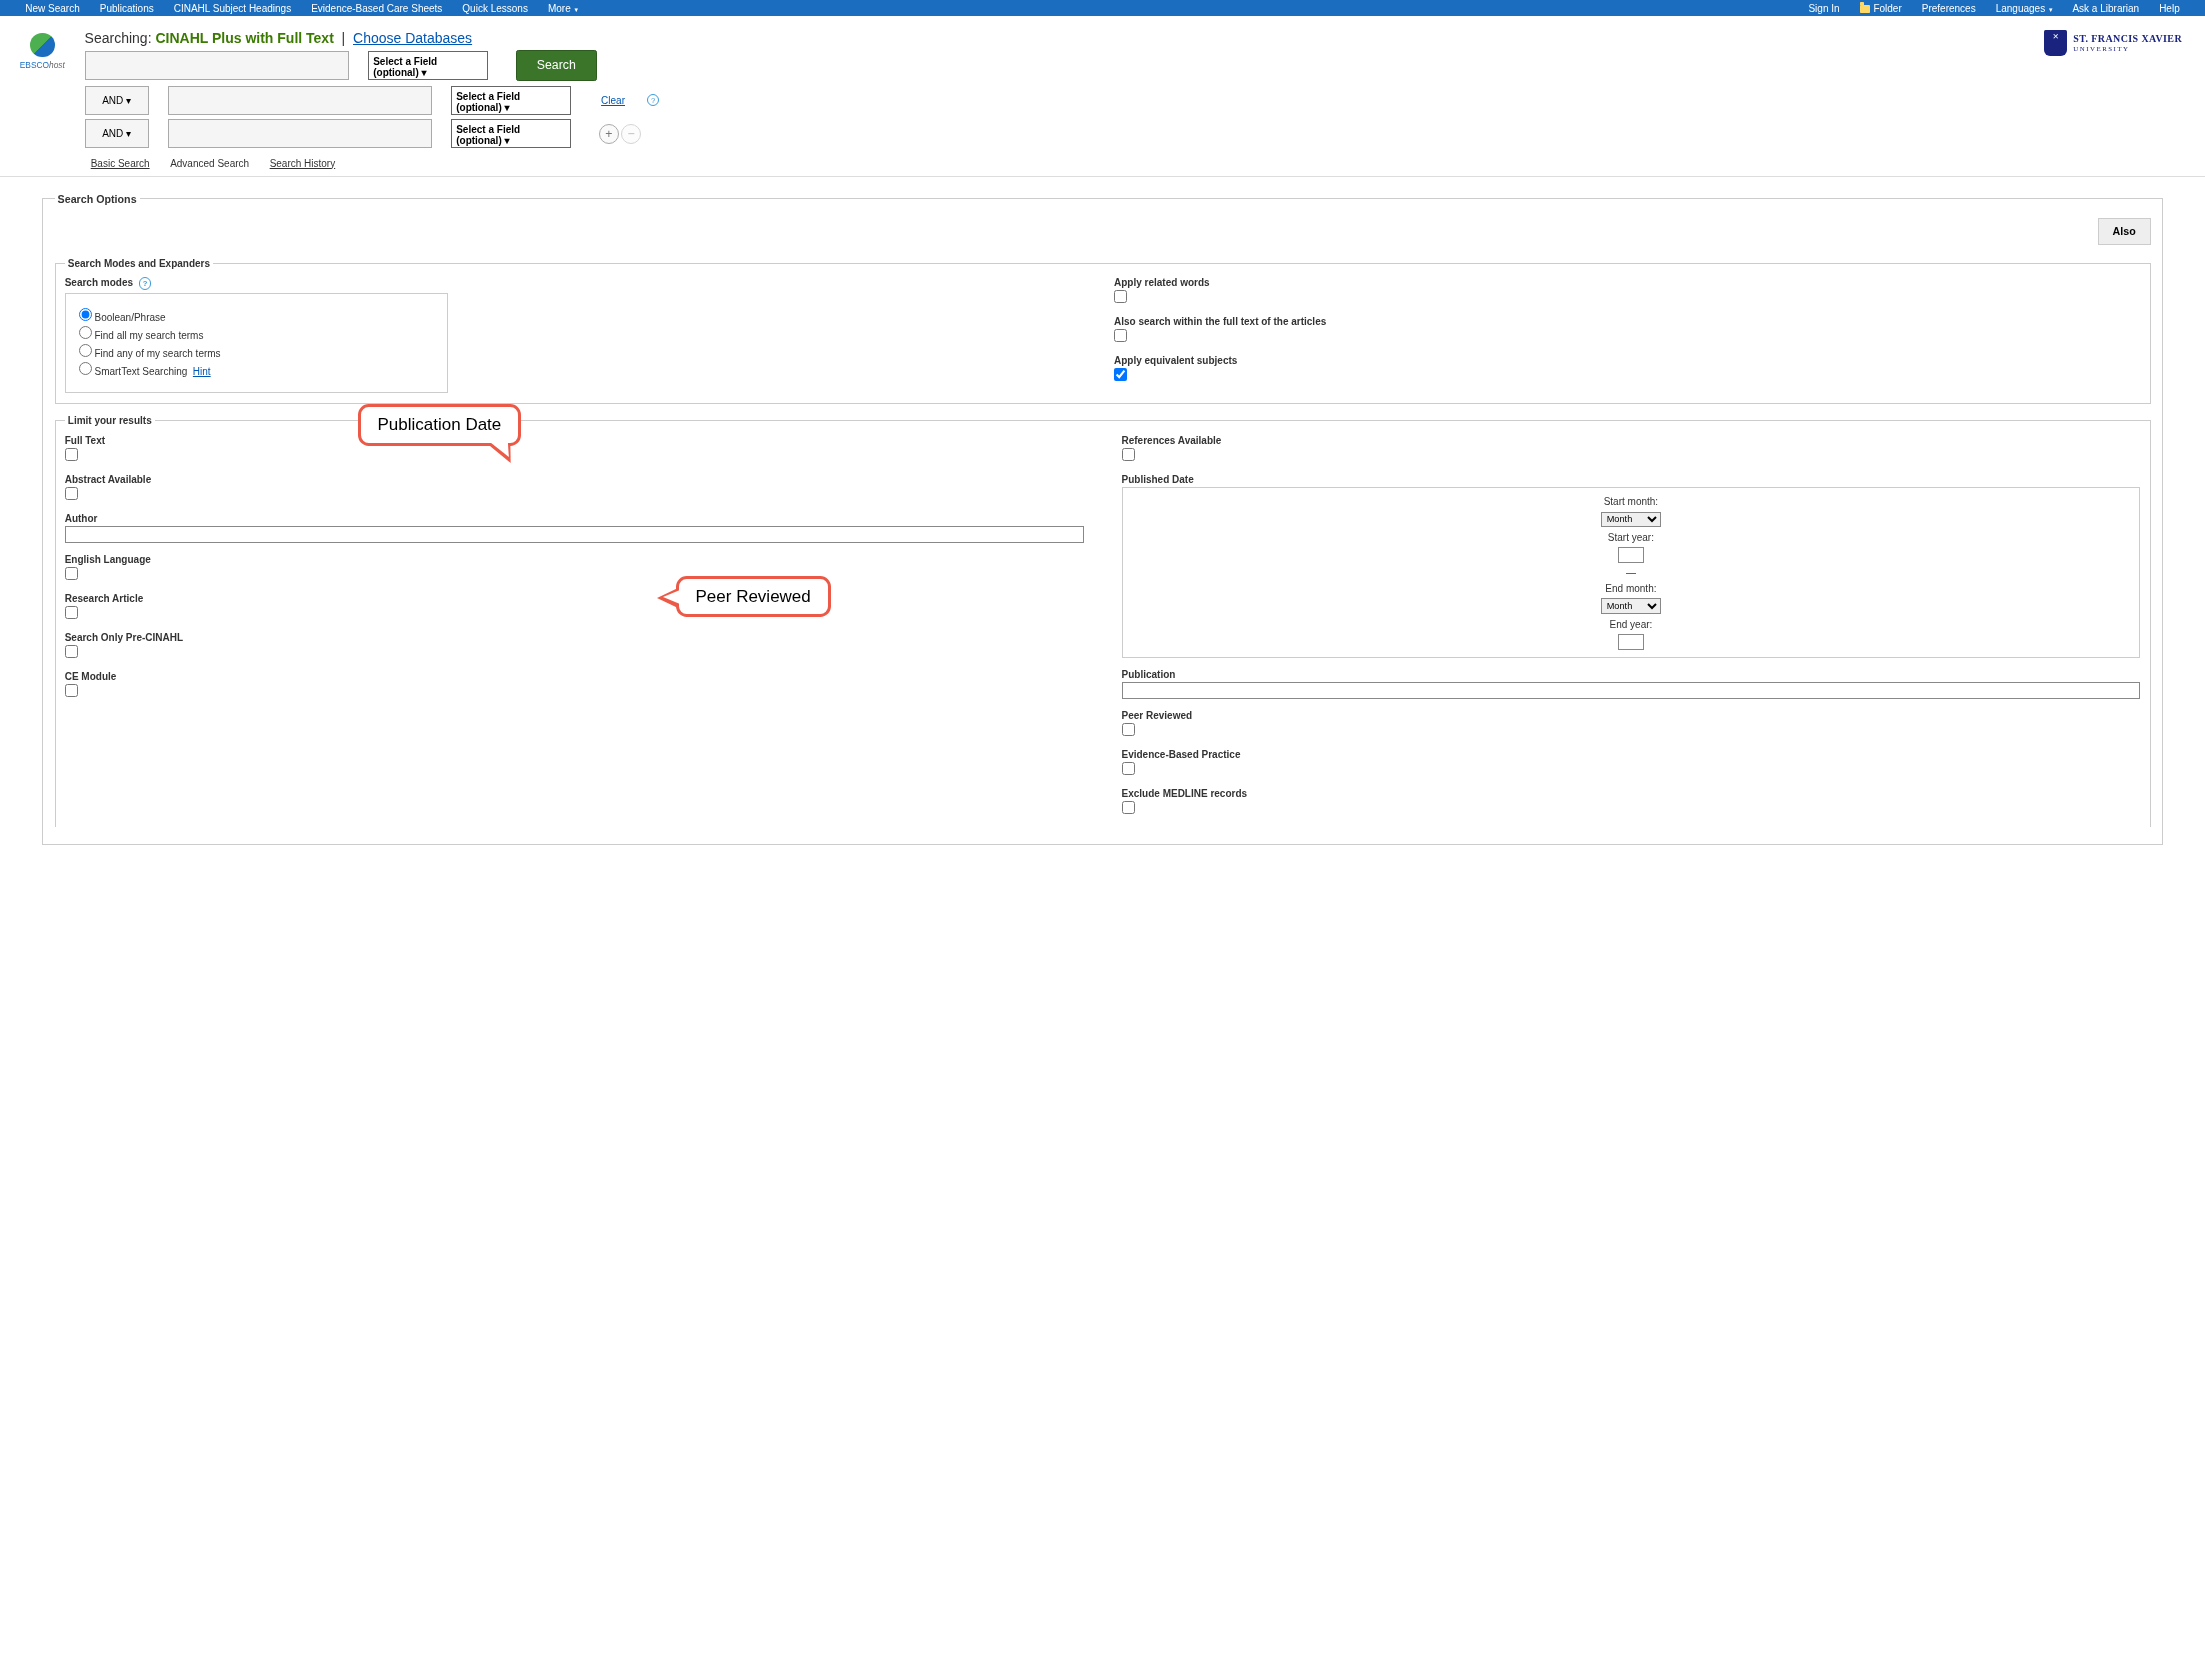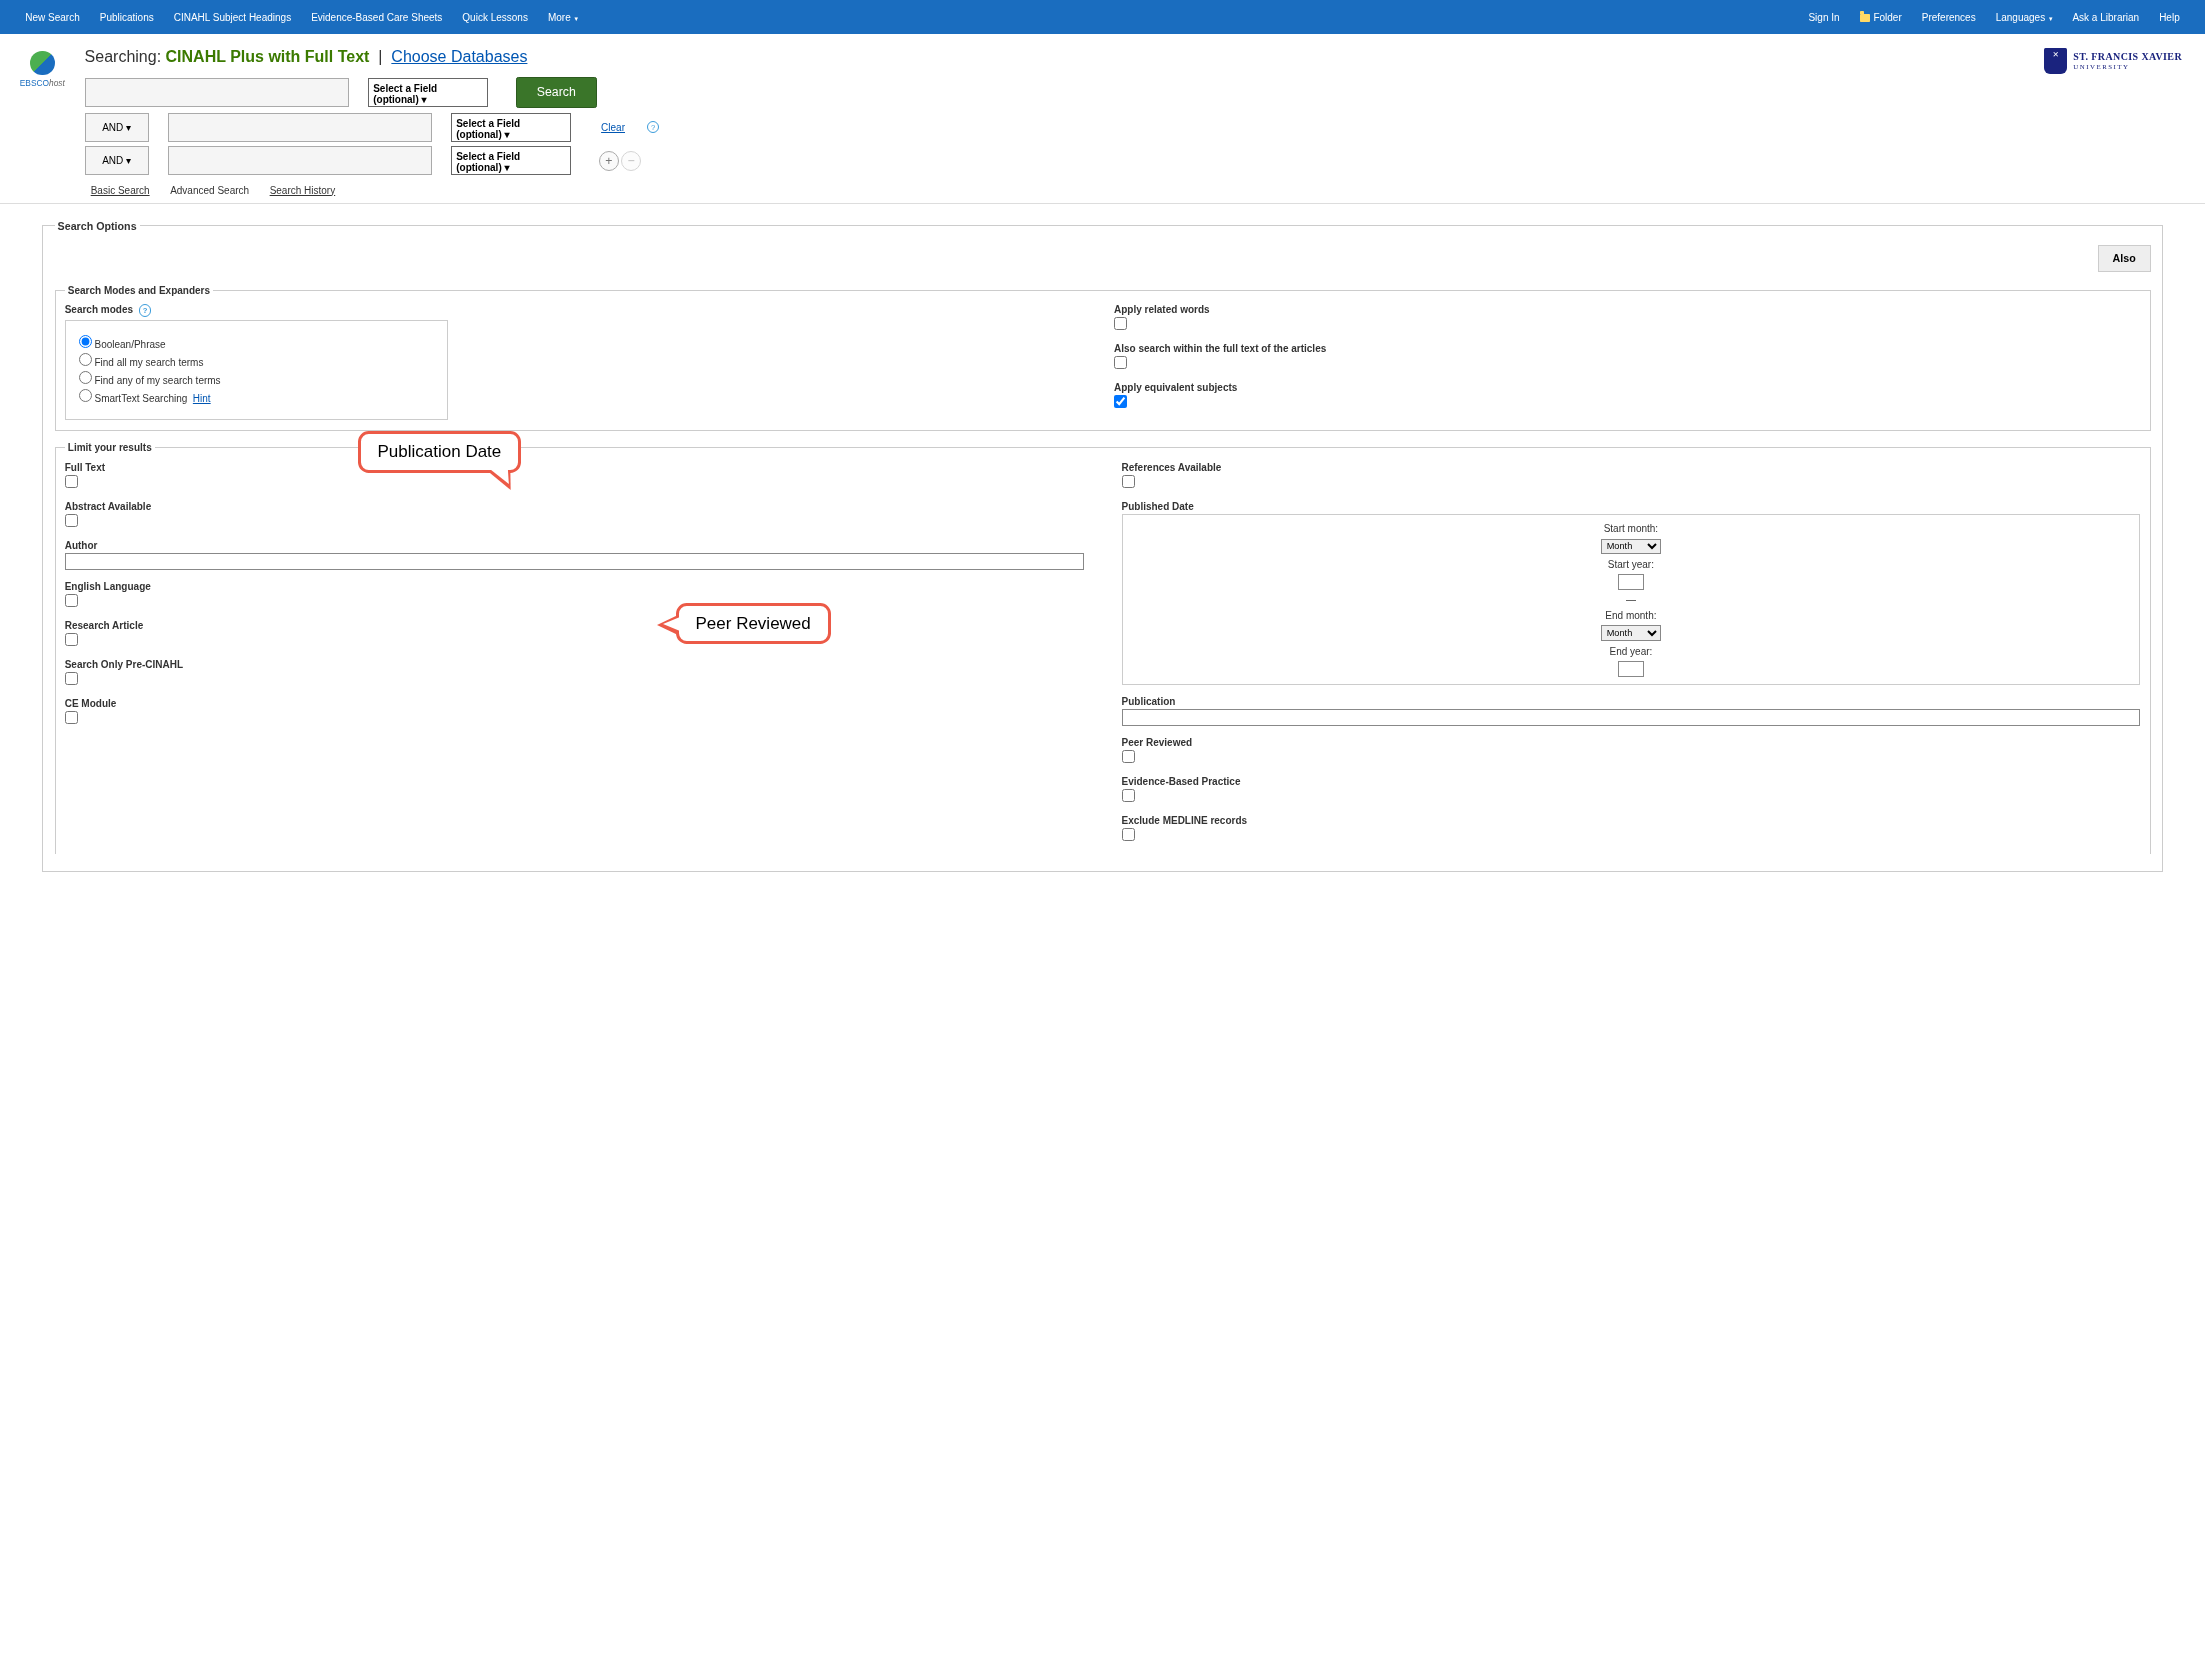--- a/index.html
+++ b/index.html
@@ -1,30 +1,30 @@
 <!DOCTYPE html>
 <html style="font-size:12.3px"><head>
 <meta charset="utf-8">
 <style>
 * { box-sizing: border-box; margin: 0; padding: 0; }
 body { font-family: Arial, Helvetica, sans-serif; font-size: 10px; color: #333; background: #fff; }
-.topbar { background: #1a6dbf; padding: 0 15.3px; display: flex; justify-content: space-between; align-items: center; height: 34px; }
+.topbar { background: #1a6dbf; padding: 0 15.3px; display: flex; justify-content: space-between; align-items: center; height: 16px; }
 .topbar-left, .topbar-right { display: flex; align-items: center; gap: 0; }
 .topbar a { color: #fff; text-decoration: none; padding: 10px 10px; font-size: 10px; display: inline-block; }
 .topbar .more-item { position: relative; }
 .topbar .more-item::after { content: "▾"; font-size: 6.9px; margin-left: 3.8px; }
 .folder-icon { display:inline-block; width:10.7px; height:8.4px; background:#ffd966; border-radius:0.8px; margin-right:3.1px; vertical-align:middle; position:relative;}
 .folder-icon::before{content:""; position:absolute; top:-2.3px; left:0; width:4.6px; height:2.3px; background:#ffd966; border-radius:0.8px 0.8px 0 0;}
 .main-area { padding: 13.8px 15.3px 7.7px 15.3px; display: flex; align-items: flex-start; gap: 15.3px; }
 .logo-area { width: 54px; text-align:center; padding-top:3.1px;}
 .logo-swoosh { width:24.5px; height:24.5px; border-radius:50%; background: linear-gradient(135deg, #4caf50 50%, #1a6dbf 50%); margin:0 auto 2.3px;}
 .logo-text { font-size:8.4px; color:#1a6dbf;}
 .logo-text i { color:#666;}
 .search-area { flex: 1; }
-.searching-line { margin-bottom: 11px; font-size: 16px;}
+.searching-line { margin-bottom: 4px; font-size: 14px;}
 .db-green { color: #3b7a00; font-weight: bold;}
 .link { color: #0056b3; text-decoration: underline; cursor:pointer;}
 .search-row { display: flex; align-items: center; gap: 19px; margin-bottom: 4.6px; }
 .bool-select { width: 64px; padding: 3.8px; border: 0.8px solid #aaa; background: #f5f5f5; font-size: 10px; height: 29px;}
 .search-input { width: 264px; height: 29px; padding: 3.8px; border: 0.8px solid #aaa; background: #f5f5f5;}
 .search-row:first-of-type .search-input { width: 300px;}
 .field-select { width: 120px; height: 29px; padding: 3.8px 17px 3.8px 4.6px; border: 0.8px solid #666; background: #fff; font-size: 10px; font-weight:bold; position:relative; text-align:left;}
 .search-btn { background: #3a7529; border: 0.8px solid #2c5a1f; color: #fff; padding: 7.7px 20px; font-size: 12.3px; border-radius: 2.3px; cursor:pointer; margin-left:9.2px;}
 .clear-link { margin-left: 11.5px; color:#0056b3; text-decoration:underline;}
 .helpq { display:inline-flex; width:12.3px; height:12.3px; border:0.8px solid #3b9cdb; border-radius:50%; align-items:center; justify-content:center; font-size:7.7px; color:#3b9cdb; margin-left:3.1px;}

